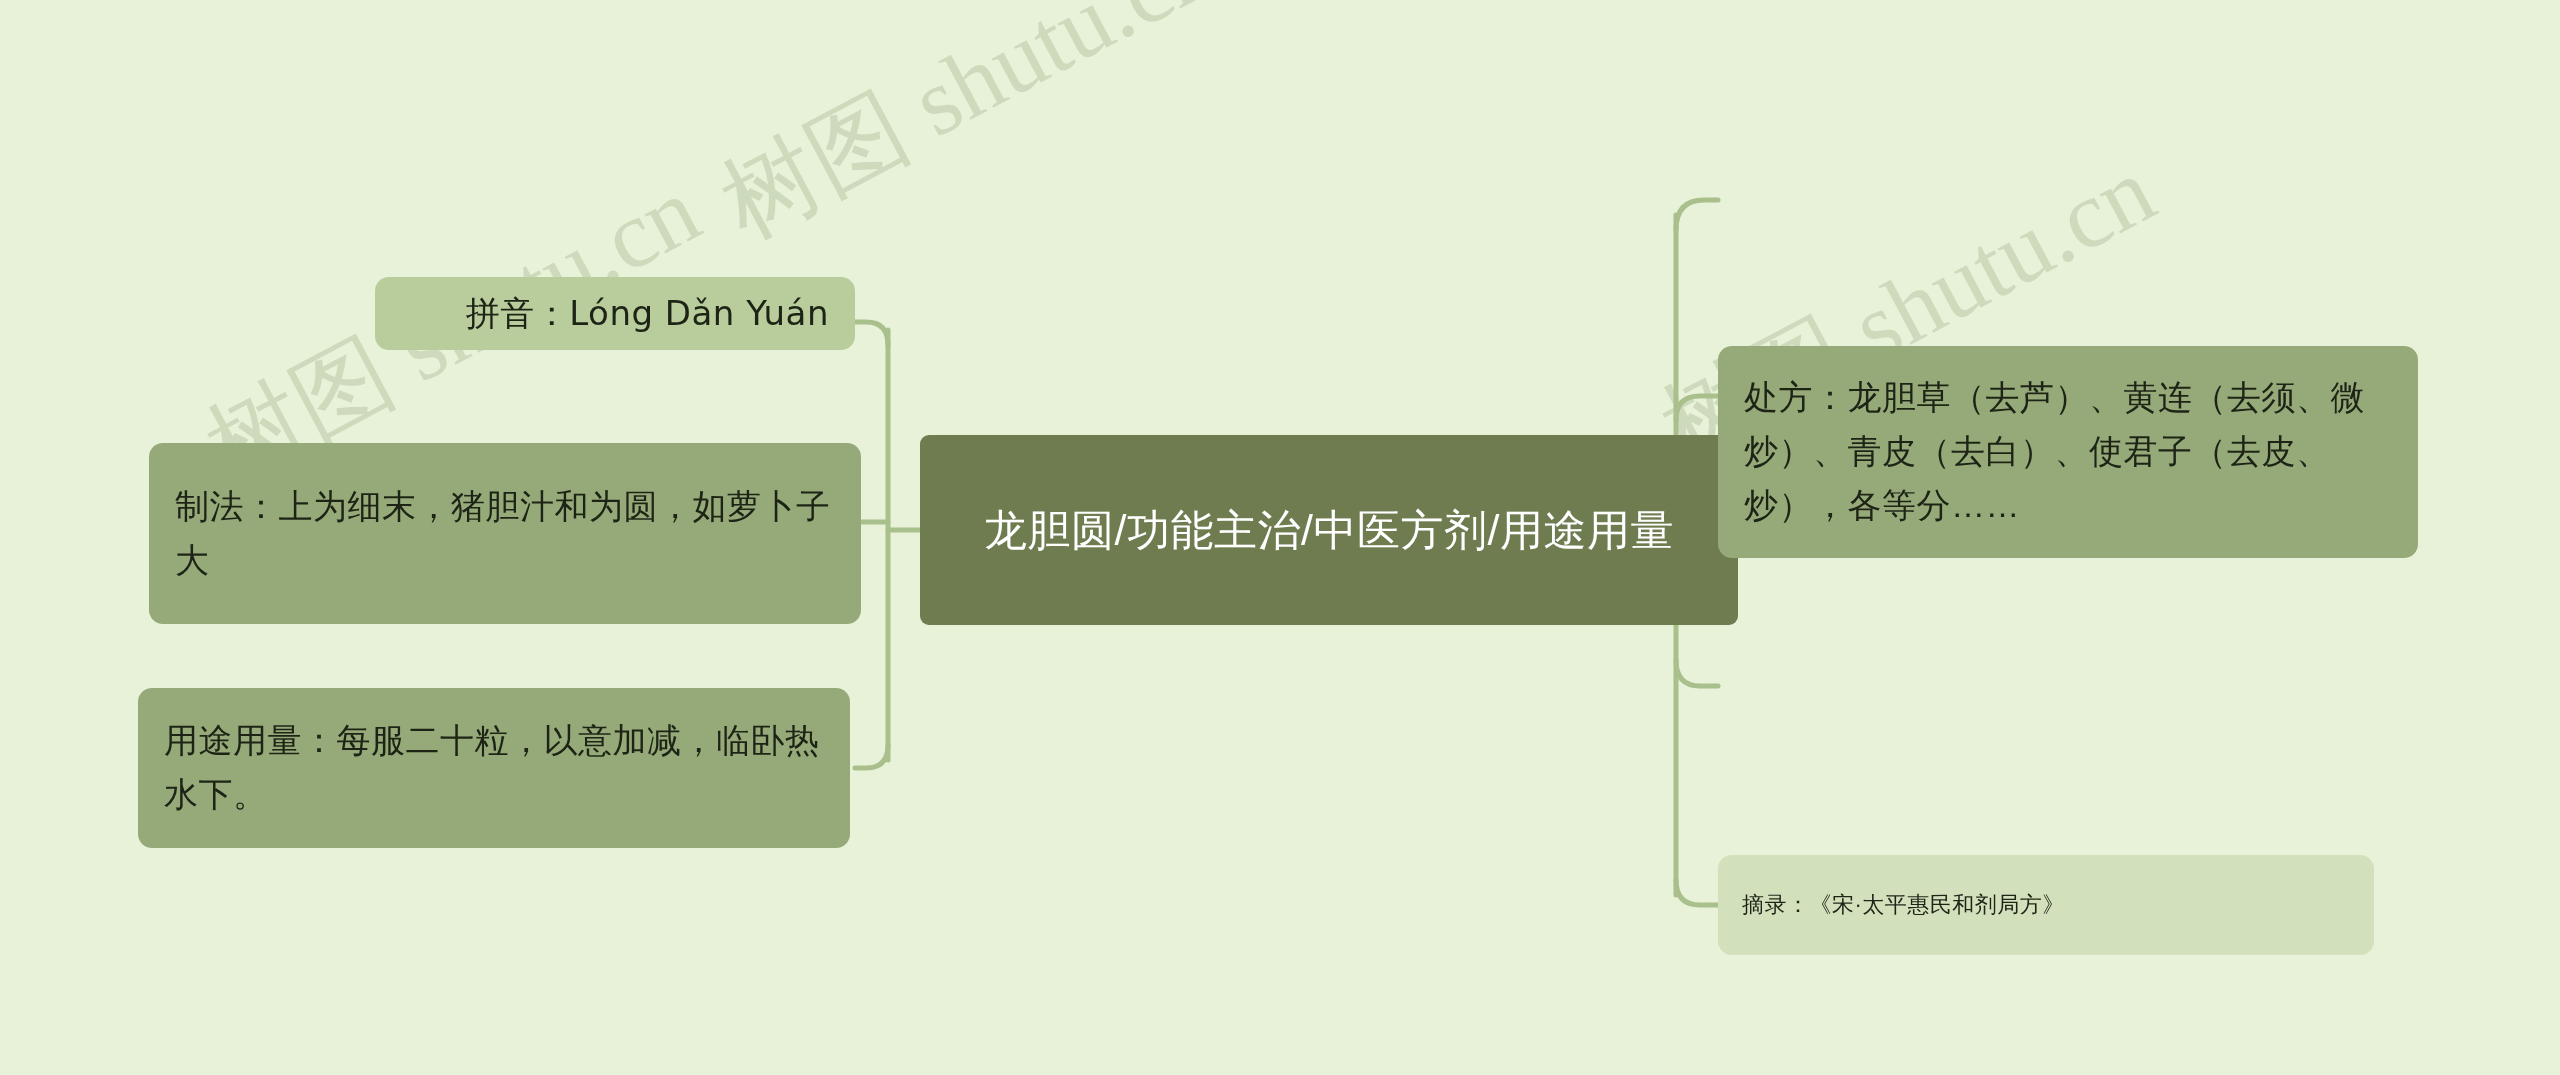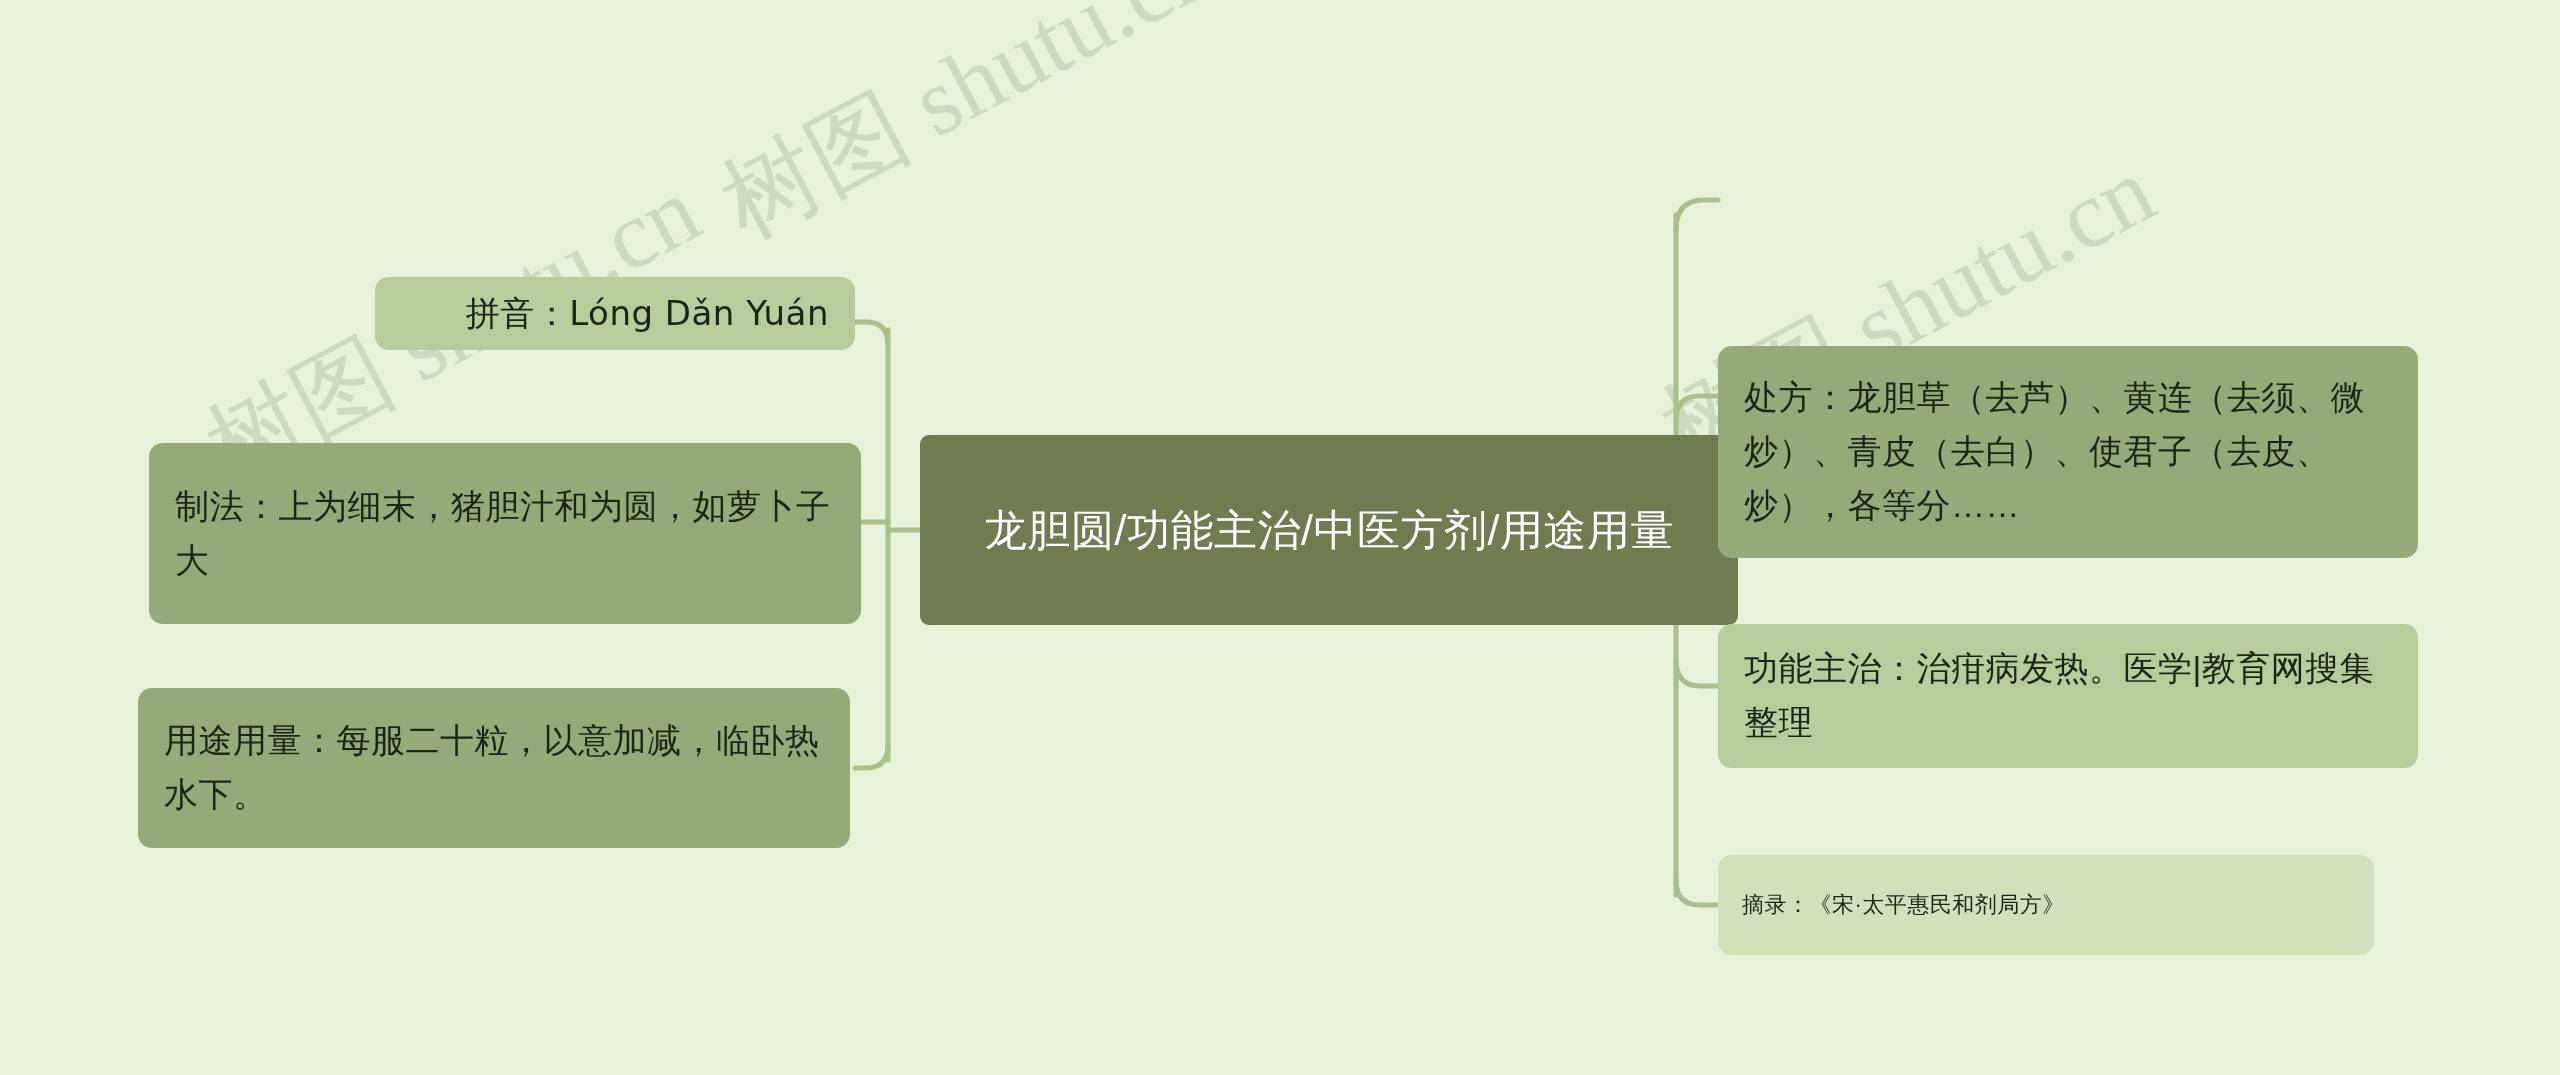--- a/index.html
+++ b/index.html
@@ -160,21 +160,18 @@
 
   <div class="node node-lv1-mid" style="left:138px; top:688px; width:712px; height:160px;">
     <span class="node-text">用途用量：每服二十粒，以意加减，临卧热水下。</span>
   </div>
 
 
   <div class="node node-lv1-mid" style="left:1718px; top:322px; width:700px; height:212px;margin-top:24px;">
     <span class="node-text">处方：龙胆草（去芦）、黄连（去须、微炒）、青皮（去白）、使君子（去皮、炒），各等分……</span>
   </div>
 
-  <div class="node node-lv1-light" style="left:1718px; top:624px; width:700px; height:144px;">
-    <span class="node-text">功能主治：治疳病发热。医学|教育网搜集整理</span>
-  </div>
 
   <div class="node node-lv1-pale" style="left:1718px; top:855px; width:656px; height:100px;">
     <span class="node-text">摘录：《宋·太平惠民和剂局方》</span>
   </div>
 
 </div>
 
 </body></html>

